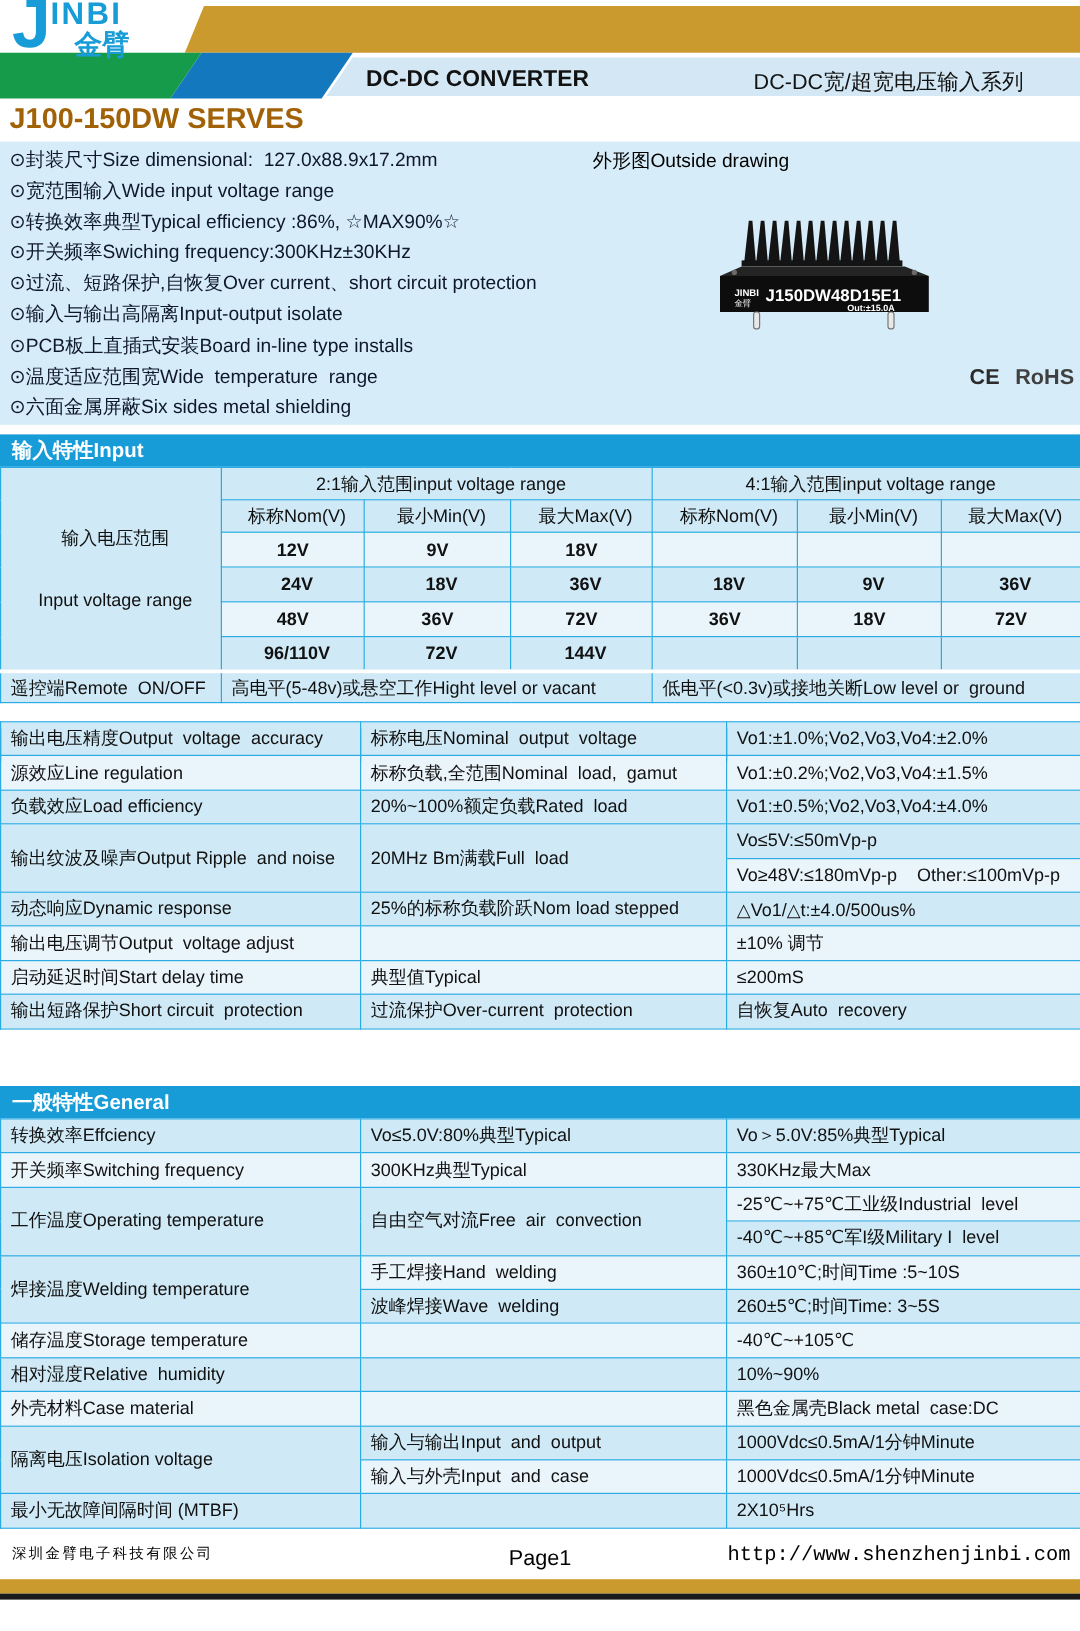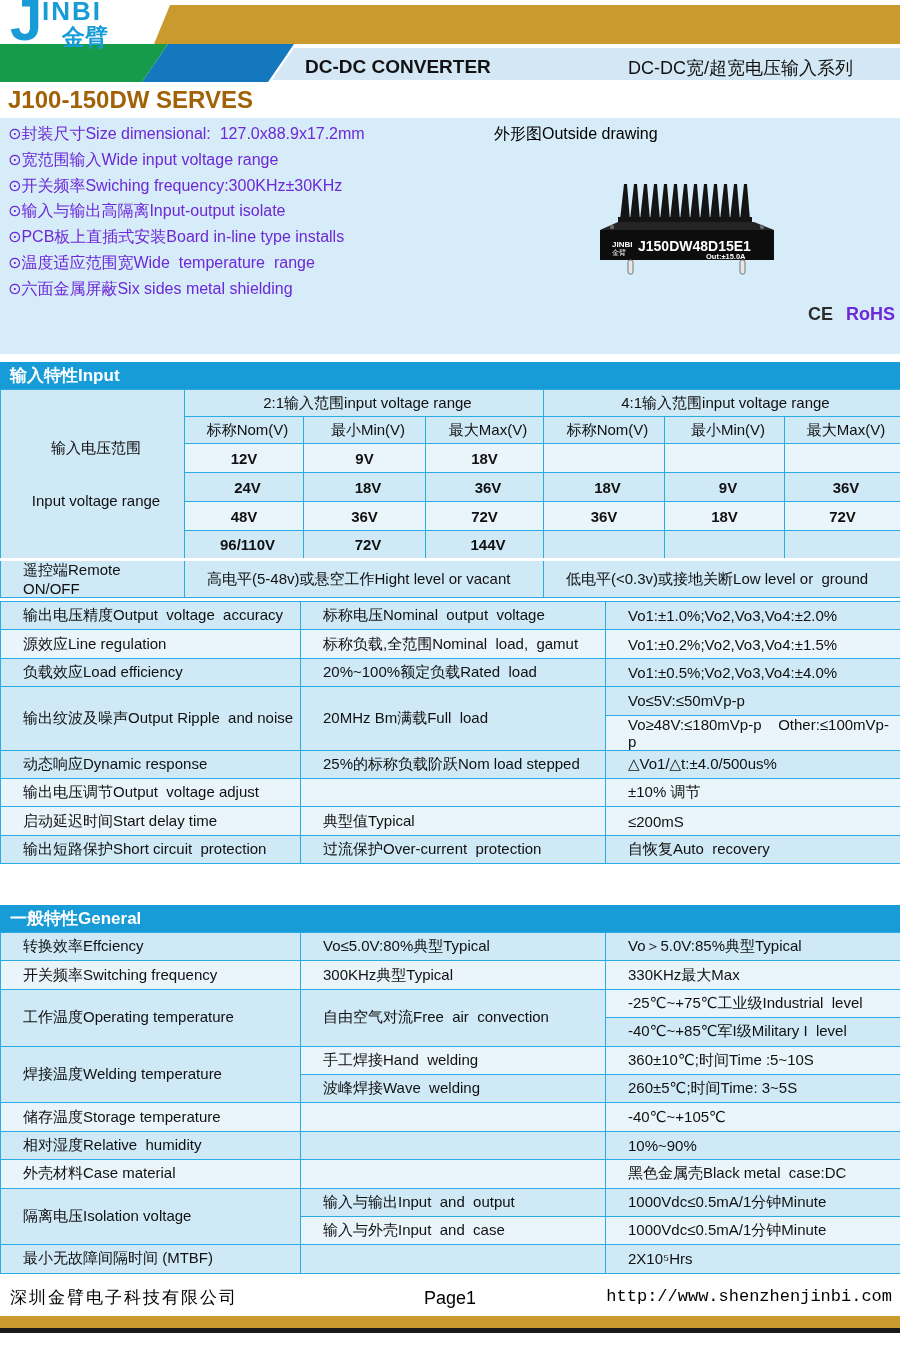--- a/index.html
+++ b/index.html
@@ -13,40 +13,40 @@
   .logo{position:absolute;top:-6px;left:10px;width:160px;height:52px;color:#189cd8;}
   .logo .j{position:absolute;top:-8px;left:0;font-size:58px;font-weight:bold;}
   .logo .inbi{position:absolute;top:2px;left:32px;font-size:26px;font-weight:bold;letter-spacing:2px;}
   .logo .cn{position:absolute;top:28px;left:52px;font-size:23px;font-weight:bold;}
   .sub-en{position:absolute;top:56px;left:305px;font-size:19px;font-weight:bold;color:#121212;}
   .sub-cn{position:absolute;top:56px;left:628px;font-size:18px;font-weight:normal;color:#121212;}
   .series{position:absolute;top:86px;left:8px;font-size:24px;font-weight:bold;color:#a16207;}
   
   .features-panel{position:absolute;top:118px;left:0;width:900px;height:236px;background:#d6ecf8;}
   .feature-list{position:absolute;top:3px;left:8px;width:480px;}
-  .feature-item{font-size:16px;line-height:25.8px;white-space:pre;color:#6d28d9;}
+  .feature-item{font-size:16px;line-height:25.8px;white-space:pre;color:#0f172a;}
   .outside-label{position:absolute;top:6px;left:494px;font-size:16px;color:#000;}
   .module{position:absolute;top:58px;left:598px;width:180px;height:102px;}
   .certs{position:absolute;top:186px;left:808px;font-size:18px;font-weight:bold;}
   .certs .ce{color:#2b2b2b;}
-  .certs .rohs{color:#6d28d9;margin-left:8px;margin-top:35px;}
+  .certs .rohs{color:#404040;margin-left:8px;margin-top:35px;}
   
   .bar{position:absolute;left:0;width:900px;height:27px;background:#189cd8;color:#fff;
        font-size:17px;font-weight:bold;line-height:27px;padding-left:10px;box-sizing:border-box;}
   
   table{position:absolute;left:0;width:900px;border-collapse:collapse;table-layout:fixed;}
   td{border:1px solid #2aabe3;font-size:15px;color:#111;padding:0 5px;box-sizing:border-box;
      white-space:pre-wrap;overflow:hidden;}
   td.c{text-align:center;}
-  td.l{text-align:left;padding-left:22px;}
+  td.l{text-align:left;padding-left:8px;}
   tr.h27{height:27px;} tr.h29{height:29px;font-weight:bold;} tr.h26{height:26px;} tr.h28{height:28.4px;}
   .b{background:#cfe9f6;padding-left:12px;} .w{background:#eaf4fb;}
   .gap-top td{border-top:3px solid #ffffff;}
   
-  .foot-company{position:absolute;top:1286px;left:10px;font-size:17px;color:#000;letter-spacing:2px;}
+  .foot-company{position:absolute;top:1286px;left:10px;font-size:12px;color:#000;letter-spacing:2px;}
   .foot-page{position:absolute;top:1288px;left:0;width:900px;text-align:center;font-size:18px;color:#000;}
   .foot-url{position:absolute;top:1287px;right:8px;font-size:17px;color:#000;font-family:"Liberation Mono","DejaVu Sans Mono",monospace;}
   .gold-bar{position:absolute;top:1316px;left:0;width:900px;height:12px;background:#cb9a2f;}
   .black-bar{position:absolute;top:1328px;left:0;width:900px;height:5px;background:#1a1a1a;}
 </style>
 </head>
 <body>
 
 <div class="banner">
   <svg width="900" height="118" viewBox="0 0 900 118">
@@ -62,21 +62,23 @@
   </div>
   <div class="sub-en">DC-DC CONVERTER</div>
   <div class="sub-cn">DC-DC宽/超宽电压输入系列</div>
   <div class="series">J100-150DW SERVES</div>
 </div>
 
 <div class="features-panel">
   <div class="feature-list">
     <div class="feature-item">⊙封装尺寸Size dimensional:  127.0x88.9x17.2mm</div>
     <div class="feature-item">⊙宽范围输入Wide input voltage range</div>
+    <div class="feature-item">⊙转换效率典型Typical efficiency :86%, ☆MAX90%☆</div>
     <div class="feature-item">⊙开关频率Swiching frequency:300KHz±30KHz</div>
+    <div class="feature-item">⊙过流、短路保护,自恢复Over current、short circuit protection</div>
     <div class="feature-item">⊙输入与输出高隔离Input-output isolate</div>
     <div class="feature-item">⊙PCB板上直插式安装Board in-line type installs</div>
     <div class="feature-item">⊙温度适应范围宽Wide  temperature  range</div>
     <div class="feature-item">⊙六面金属屏蔽Six sides metal shielding</div>
   </div>
   <div class="outside-label">外形图Outside drawing</div>
 
   <svg class="module" viewBox="0 0 180 102">
 
     <path fill="#141414" d="

